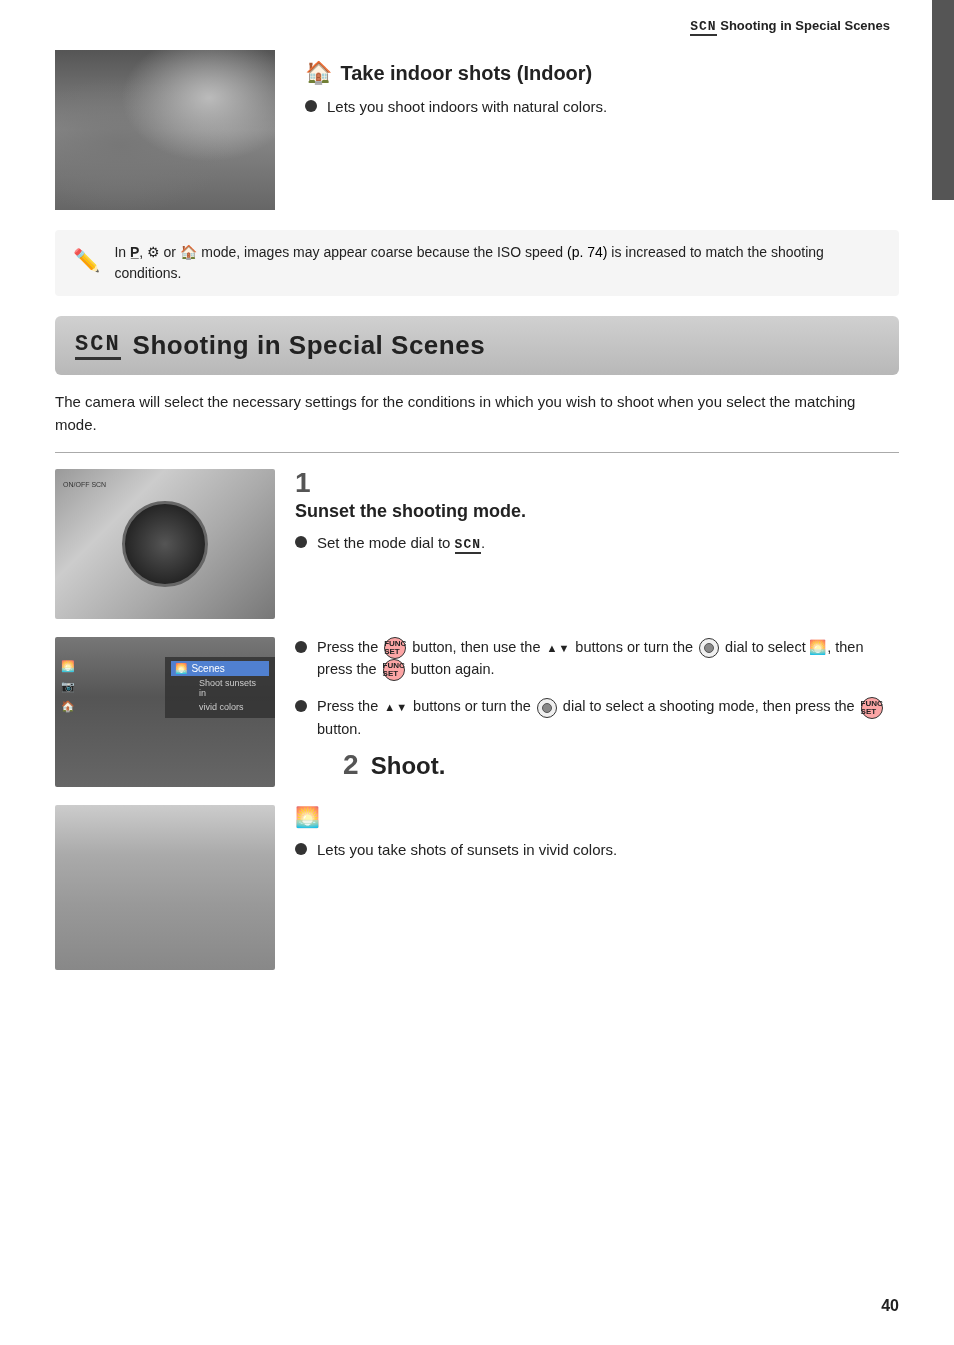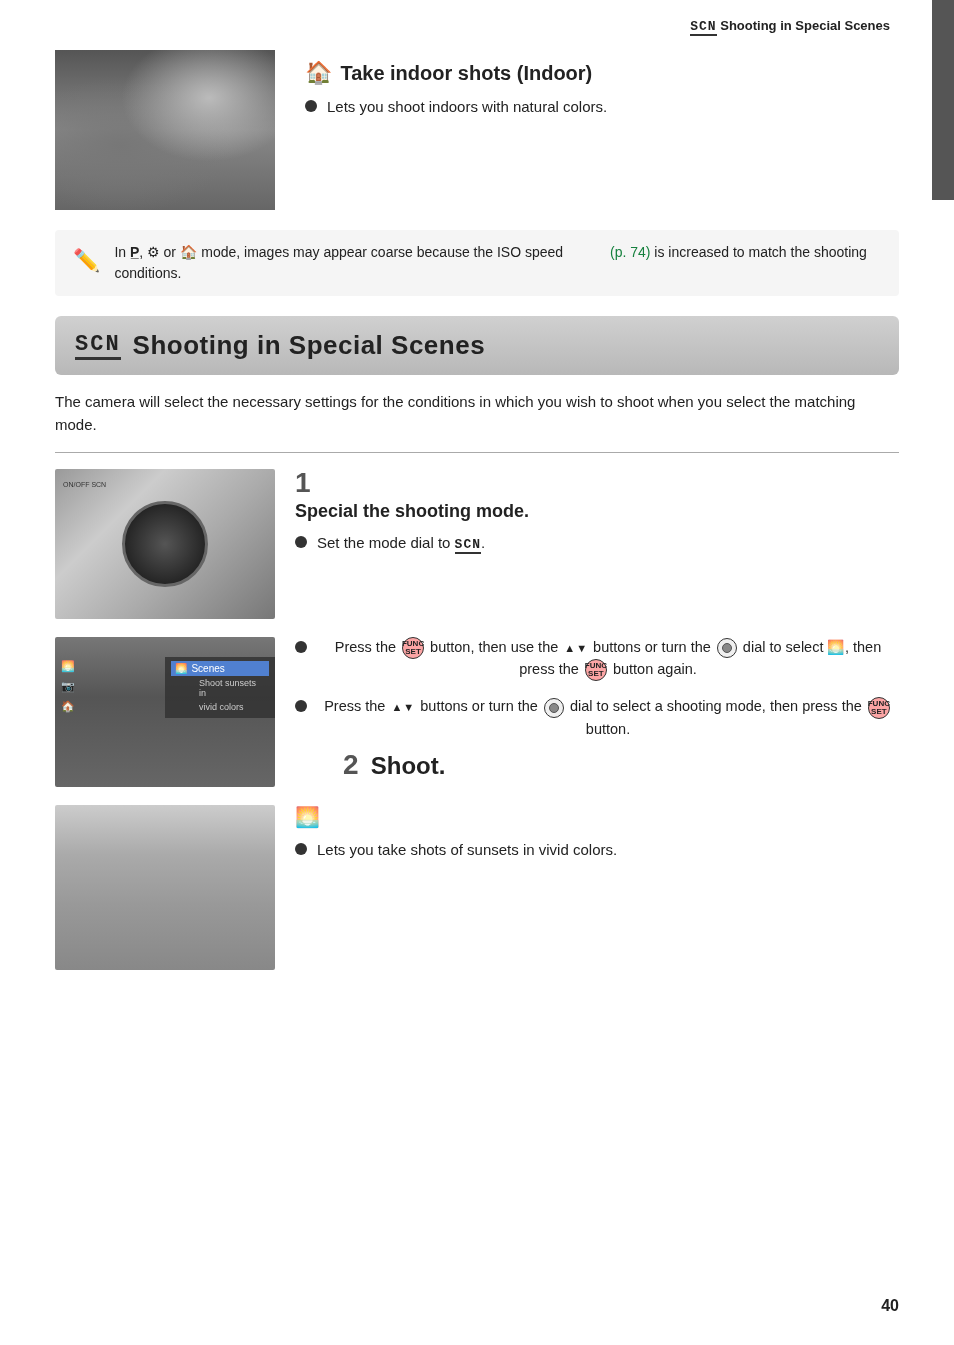--- a/index.html
+++ b/index.html
@@ -81,21 +81,20 @@
     .mode-icon {
       font-size: 22px;
     }
 
     .bullet-item {
       display: flex;
       align-items: flex-start;
       margin-bottom: 6px;
       font-size: 15px;
       line-height: 1.4;
-      text-align: center;
     }
 
     .bullet-dot {
       width: 12px;
       height: 12px;
       background: #333;
       border-radius: 50%;
       margin-top: 4px;
       margin-right: 10px;
       flex-shrink: 0;
@@ -114,23 +113,22 @@
       line-height: 1.5;
     }
 
     .note-icon {
       font-size: 22px;
       margin-top: 2px;
       flex-shrink: 0;
     }
 
     .note-text a {
-      color: #15803d;
+      color: #000000;
       text-decoration: none;
-      margin-left: 43px;
     }
 
     
     .scn-section-header {
       background: linear-gradient(180deg, #d0d0d0 0%, #b8b8b8 100%);
       margin: 10px 55px 16px 55px;
       padding: 14px 20px;
       border-radius: 6px;
       display: flex;
       align-items: center;
@@ -432,21 +430,21 @@
 <hr class="divider">
 
 <div class="steps-area">
 
   <div class="step-row">
     <div class="step-image">
       <div class="step-img-box img-camera"></div>
     </div>
     <div class="step-content">
       <div class="step-number">1</div>
-      <div class="step-title">Special the shooting mode.</div>
+      <div class="step-title">Sunset the shooting mode.</div>
       <div class="bullet-item">
         <div class="bullet-dot"></div>
         <span>
           Set the mode dial to <span class="scn-mode-label">SCN</span>.
         </span>
       </div>
     </div>
   </div>
 
   <div class="step-row">

